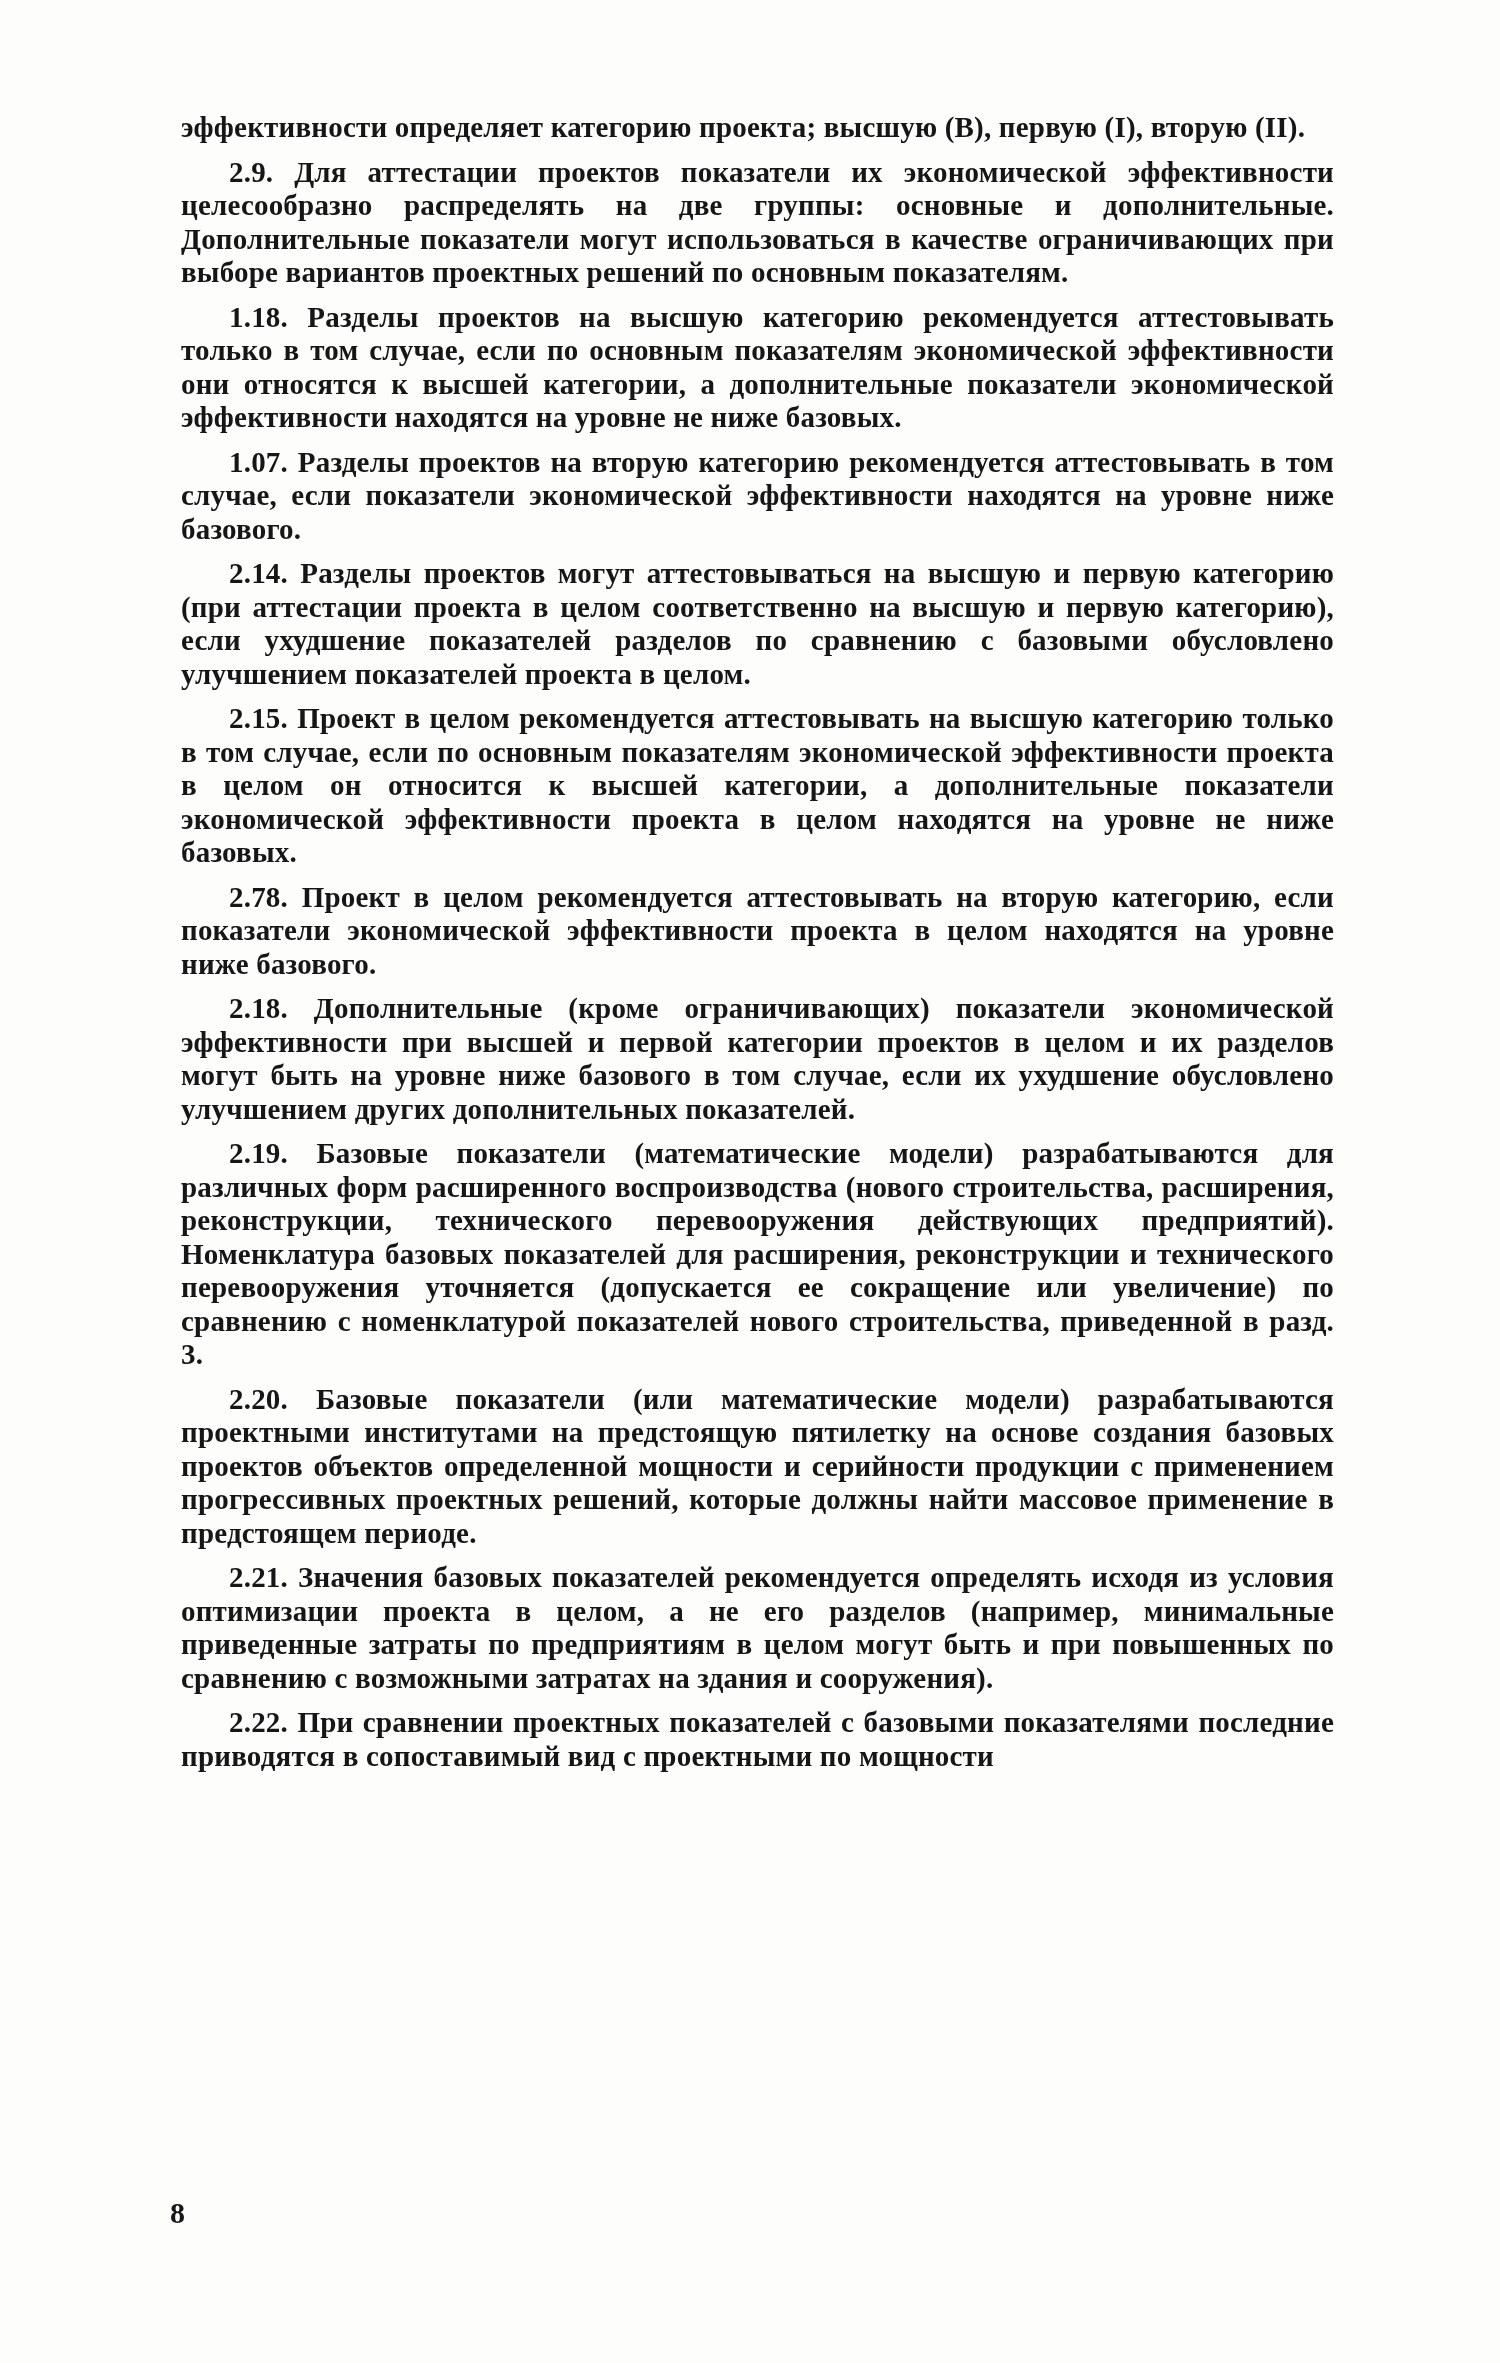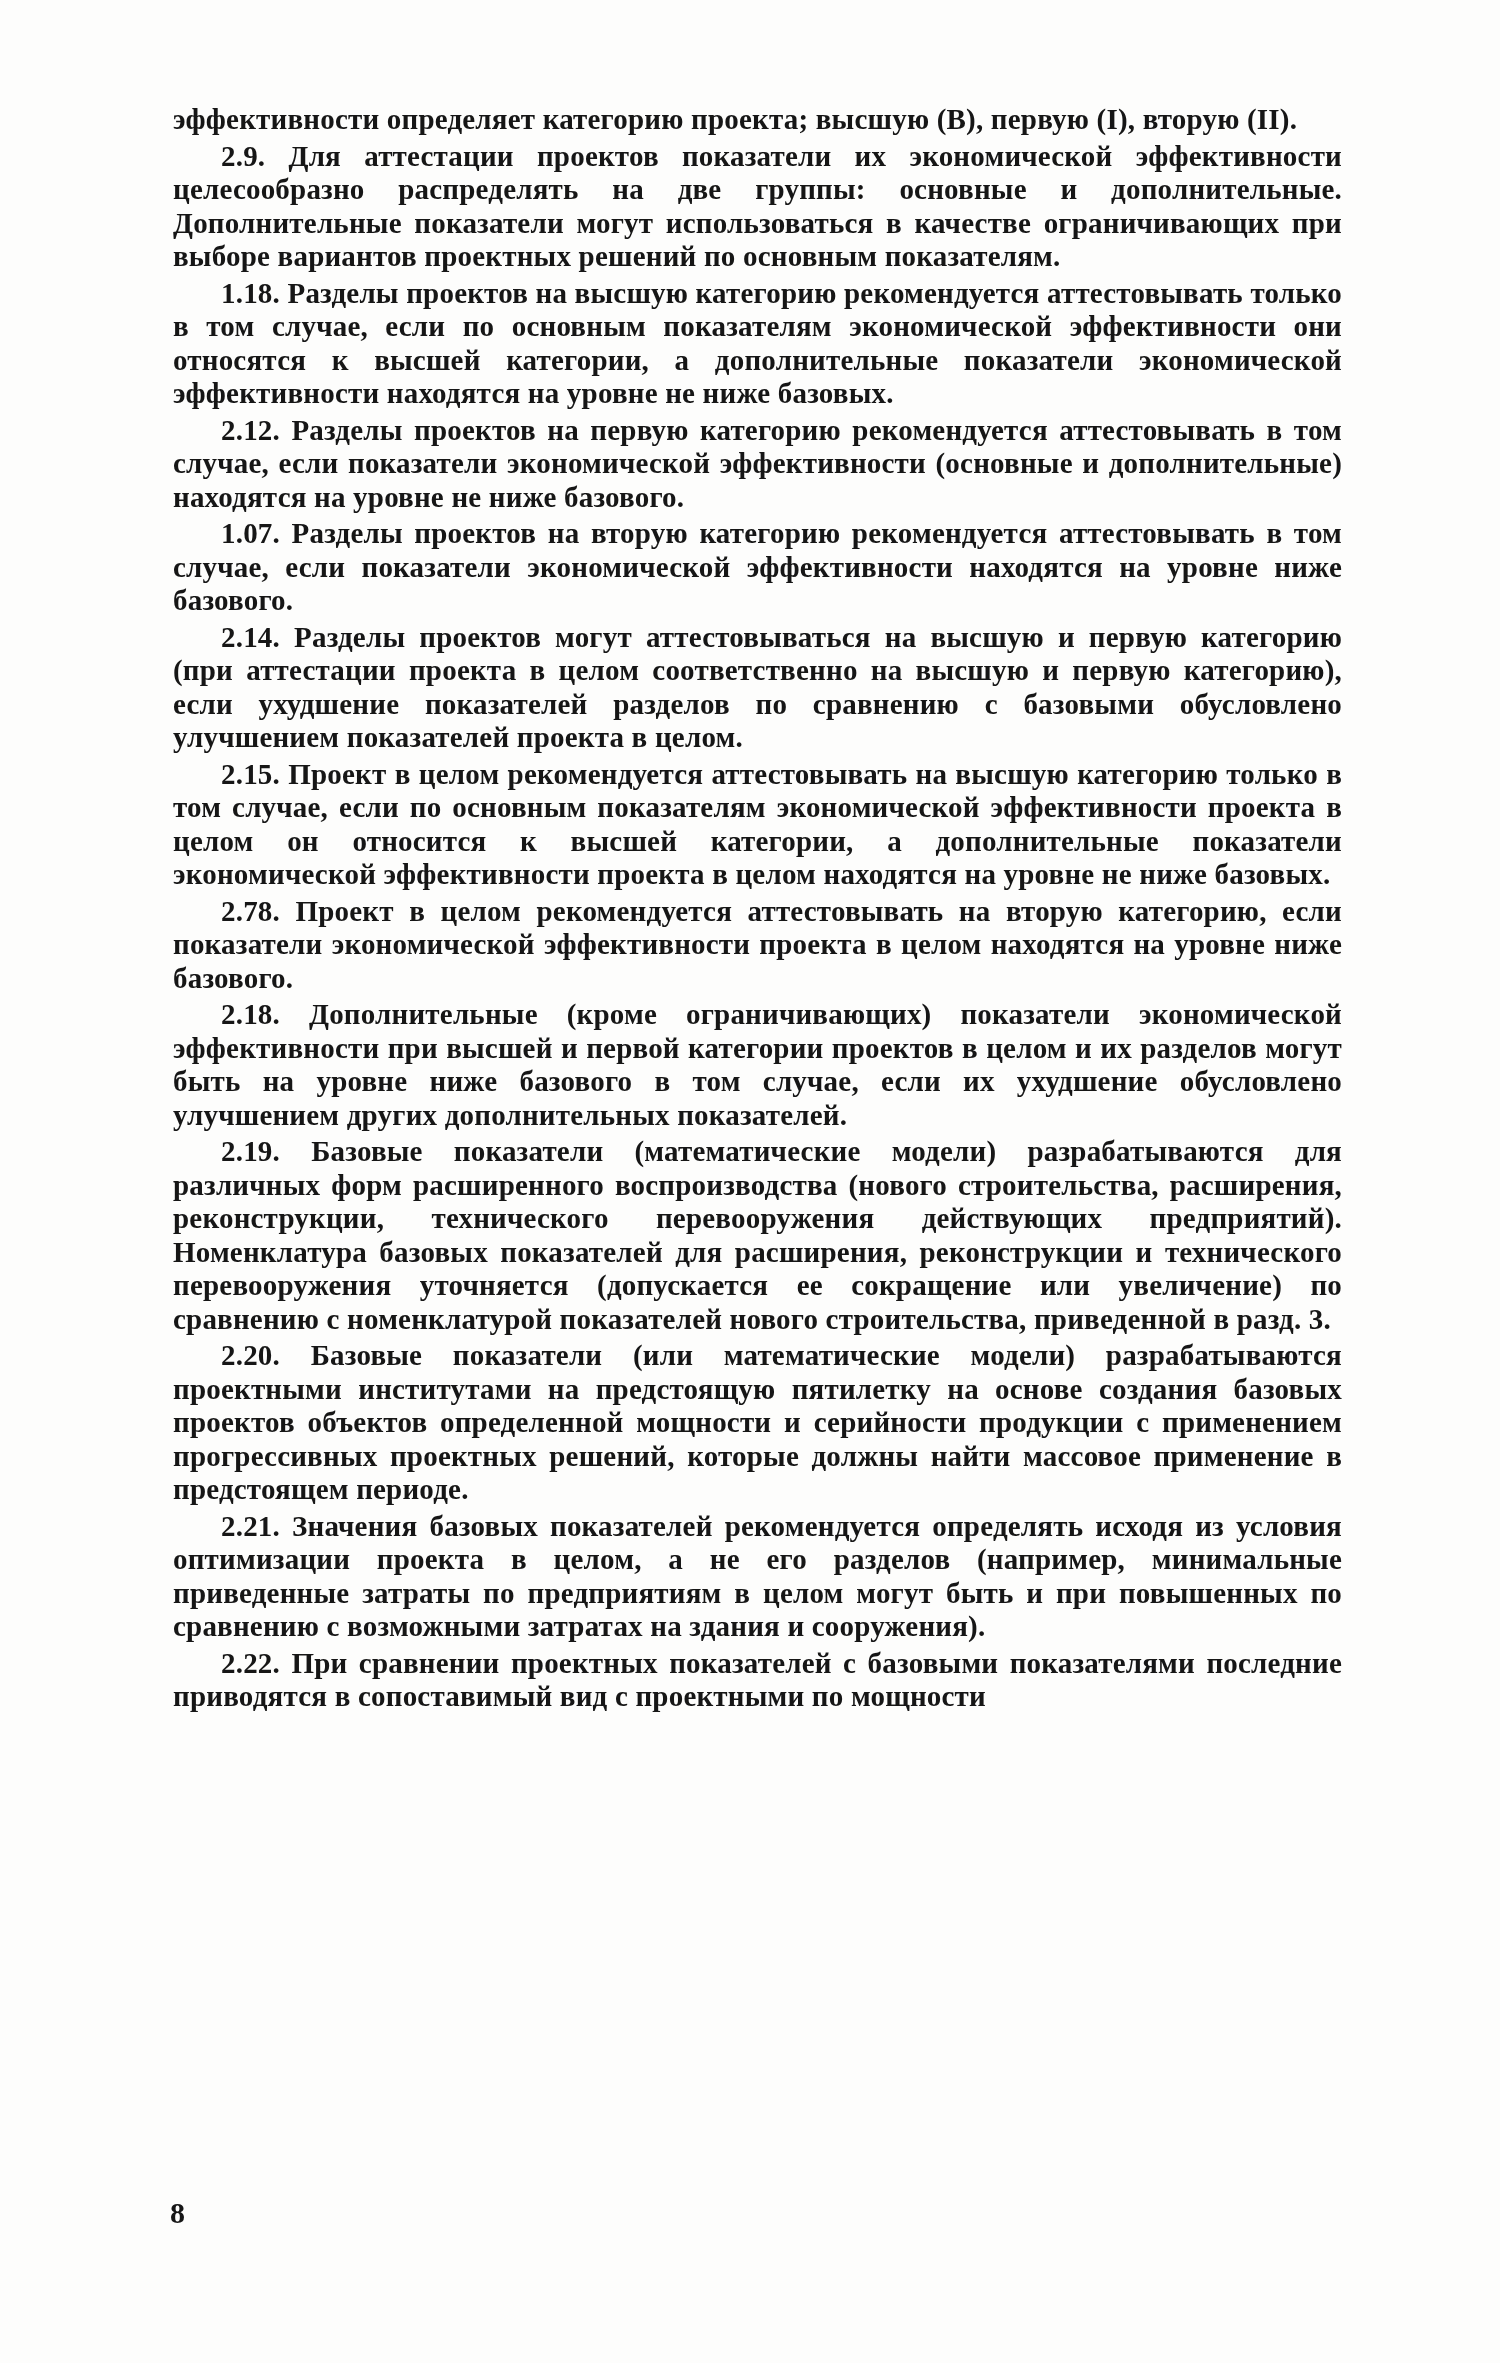--- a/index.html
+++ b/index.html
@@ -22,21 +22,21 @@
     left: 170px;
     top: 100px;
     width: 1175px;
     font-size: 29px;
     line-height: 33.5px;
     font-weight: 600;
     text-align: justify;
     letter-spacing: 0.2px;
   }
   .para {
-    margin: 3px;
+    margin: 11px;
     padding: 0;
   }
   .para.indent {
     text-indent: 48px;
   }
   .page-number {
     position: absolute;
     left: 170px;
     top: 2196px;
     font-size: 30px;
@@ -44,21 +44,20 @@
   }
 </style>
 </head>
 <body>
 
 <div class="page">
   <div class="text-block" id="text-block">
       <p class="para">эффективности определяет категорию проекта; высшую (В), первую (I), вторую (II).</p>
       <p class="para indent">2.9. Для аттестации проектов показатели их экономической эффективности целесообразно распределять на две группы: основные и дополнительные. Дополнительные показатели могут использоваться в качестве ограничивающих при выборе вариантов проектных решений по основным показателям.</p>
       <p class="para indent">1.18. Разделы проектов на высшую категорию рекомендуется аттестовывать только в том случае, если по основным показателям экономической эффективности они относятся к высшей категории, а дополнительные показатели экономической эффективности находятся на уровне не ниже базовых.</p>
-      <p class="para indent">2.12. Разделы проектов на первую категорию рекомендуется аттестовывать в том случае, если показатели экономической эффективности (основные и дополнительные) находятся на уровне не ниже базового.</p>
       <p class="para indent">1.07. Разделы проектов на вторую категорию рекомендуется аттестовывать в том случае, если показатели экономической эффективности находятся на уровне ниже базового.</p>
       <p class="para indent">2.14. Разделы проектов могут аттестовываться на высшую и первую категорию (при аттестации проекта в целом соответственно на высшую и первую категорию), если ухудшение показателей разделов по сравнению с базовыми обусловлено улучшением показателей проекта в целом.</p>
       <p class="para indent">2.15. Проект в целом рекомендуется аттестовывать на высшую категорию только в том случае, если по основным показателям экономической эффективности проекта в целом он относится к высшей категории, а дополнительные показатели экономической эффективности проекта в целом находятся на уровне не ниже базовых.</p>
       <p class="para indent">2.78. Проект в целом рекомендуется аттестовывать на вторую категорию, если показатели экономической эффективности проекта в целом находятся на уровне ниже базового.</p>
       <p class="para indent">2.18. Дополнительные (кроме ограничивающих) показатели экономической эффективности при высшей и первой категории проектов в целом и их разделов могут быть на уровне ниже базового в том случае, если их ухудшение обусловлено улучшением других дополнительных показателей.</p>
       <p class="para indent">2.19. Базовые показатели (математические модели) разрабатываются для различных форм расширенного воспроизводства (нового строительства, расширения, реконструкции, технического перевооружения действующих предприятий). Номенклатура базовых показателей для расширения, реконструкции и технического перевооружения уточняется (допускается ее сокращение или увеличение) по сравнению с номенклатурой показателей нового строительства, приведенной в разд. 3.</p>
       <p class="para indent">2.20. Базовые показатели (или математические модели) разрабатываются проектными институтами на предстоящую пятилетку на основе создания базовых проектов объектов определенной мощности и серийности продукции с применением прогрессивных проектных решений, которые должны найти массовое применение в предстоящем периоде.</p>
       <p class="para indent">2.21. Значения базовых показателей рекомендуется определять исходя из условия оптимизации проекта в целом, а не его разделов (например, минимальные приведенные затраты по предприятиям в целом могут быть и при повышенных по сравнению с возможными затратах на здания и сооружения).</p>
       <p class="para indent">2.22. При сравнении проектных показателей с базовыми показателями последние приводятся в сопоставимый вид с проектными по мощности</p>
     </div>

